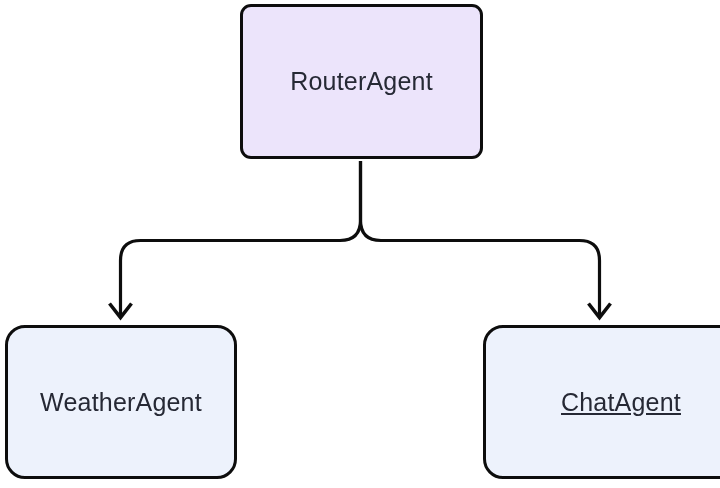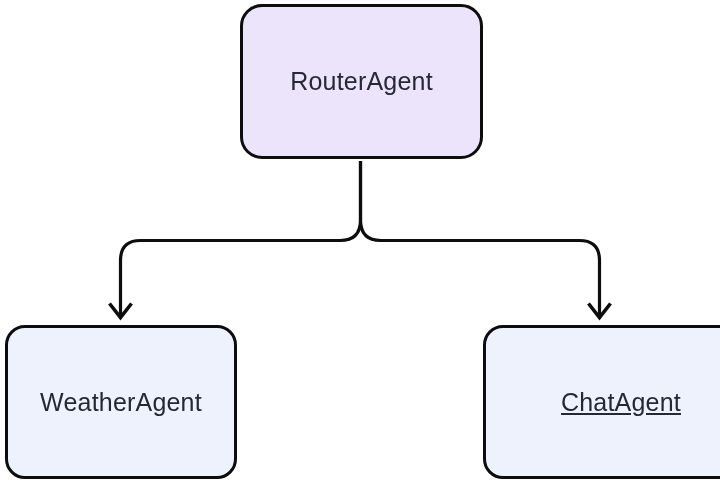--- a/index.html
+++ b/index.html
@@ -45,21 +45,21 @@
     color: var(--text, #262935);
     font-size: 25px;
     letter-spacing: 0.2px;
     text-align: center;
   }
   .node-stadium {
     left: 240px;
     top: 4px;
     width: 243px;
     height: 155px;
-    border-radius: 22px;
+    border-radius: 11px;
     background: var(--router_fill, #ece4fb);
   }
   .node-rect {
     border-radius: 20px;
     background: var(--agent_fill, #edf2fc);
   }
   .node-weather {
     left: 5px;
     top: 325px;
     width: 232px;

